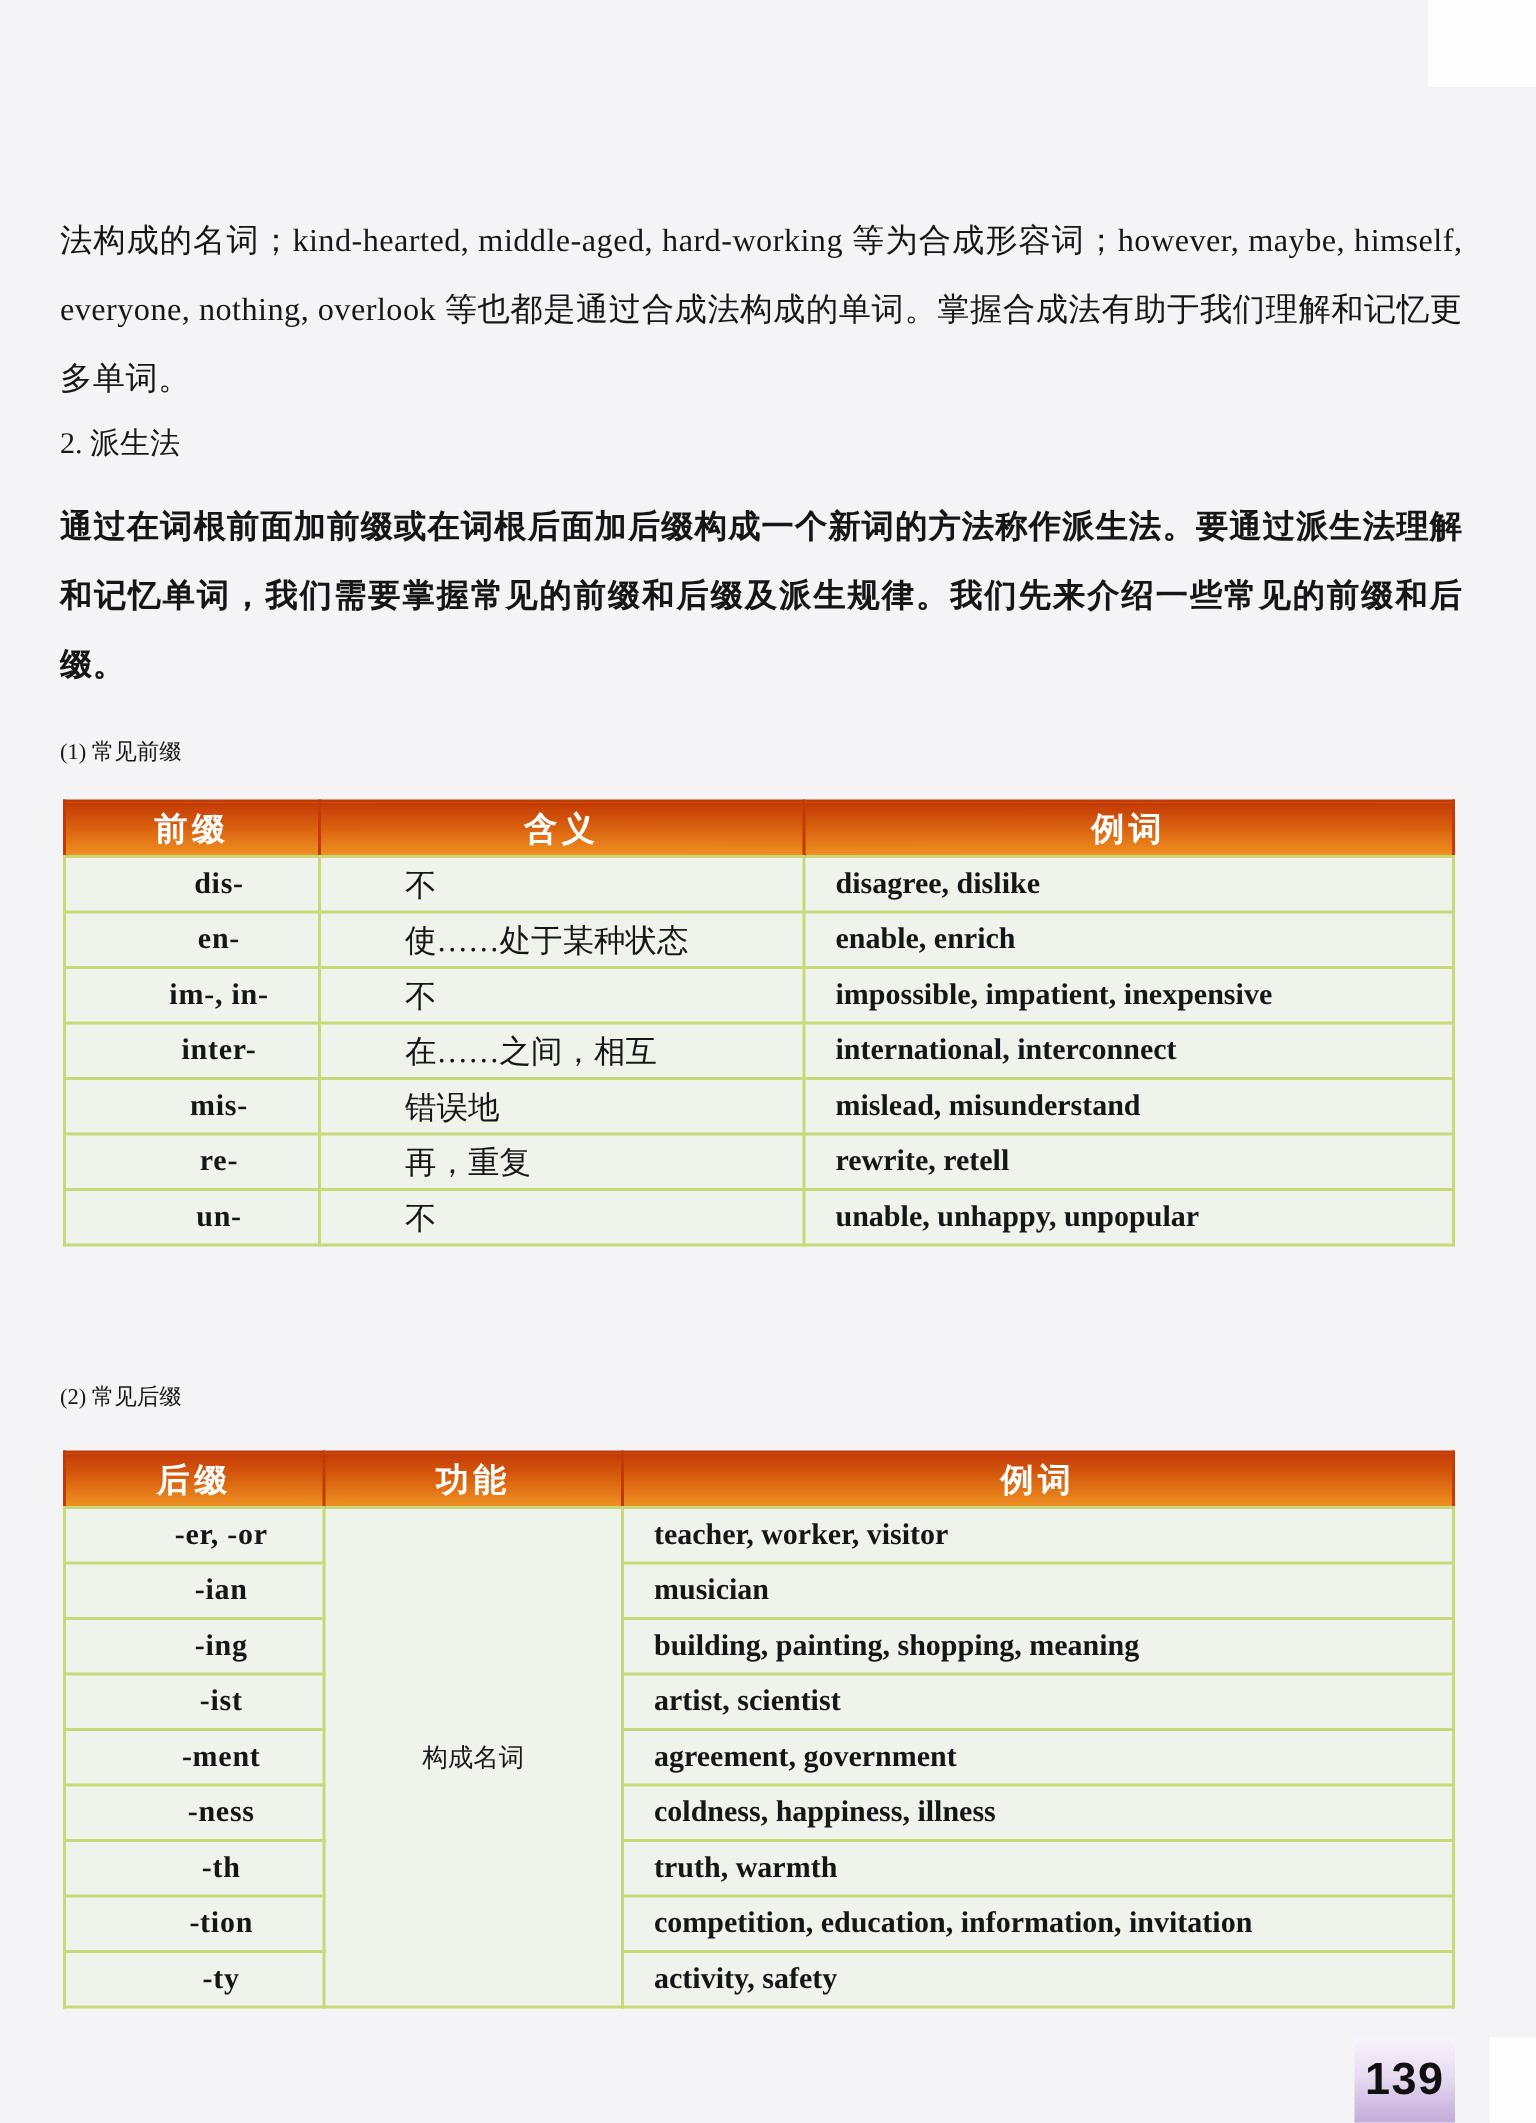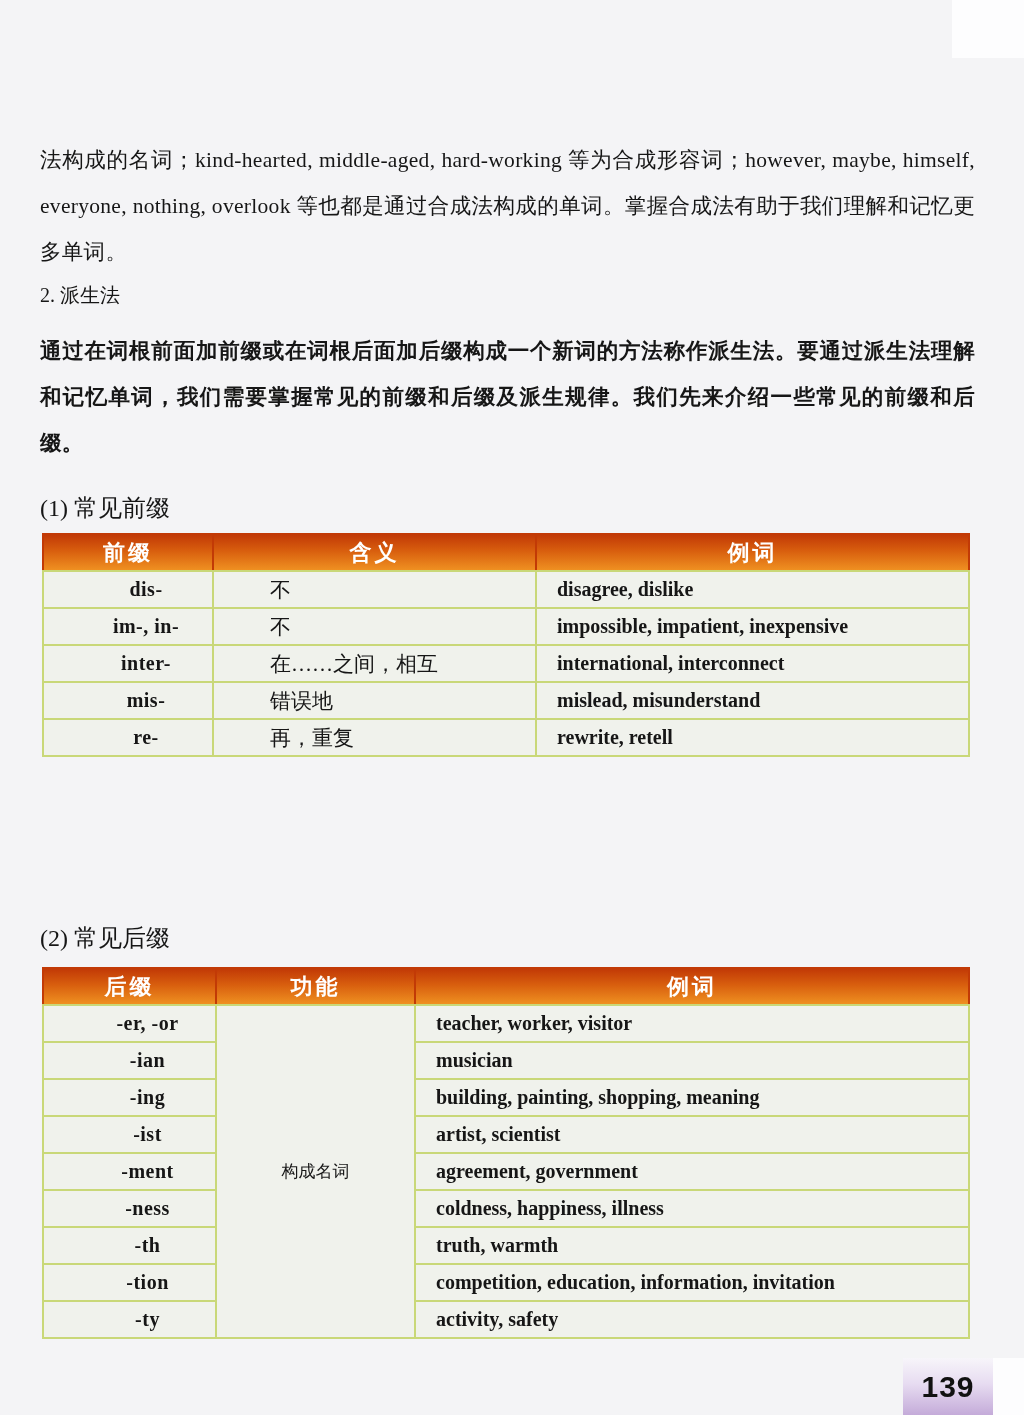--- a/index.html
+++ b/index.html
@@ -22,21 +22,21 @@
   }
   #par-compounding { top:137px; }
   #heading-derivation {
     position:absolute; left:40px; top:282px;
     font-size:20px; font-weight:normal;
   }
   #par-derivation { top:328px;font-weight:bold; }
 
   .section-label {
     position:absolute; left:40px;
-    font-size:24px;
+    font-size:15px;
   }
   #label-prefix { top:492px; }
   #label-suffix { top:922px; }
 
   table {
     position:absolute; left:42px; width:926px;
     border-collapse:collapse;
     table-layout:fixed;
   }
   #prefix-table { top:533px; }
@@ -64,21 +64,21 @@
     border:2px solid var(--table-border,#c9d878);
     font-size:20px;
     vertical-align:middle;
   }
   td.c1 { text-align:center; font-weight:bold; letter-spacing:0.5px;padding-left:36px; }
   td.c2 { padding-left:56px; font-size:21px; }
   td.c3 { padding-left:20px; font-weight:bold; }
   td.merged { text-align:center; font-size:17px; font-weight:normal; }
 
   #page-number-badge {
-    position:absolute; left:903px; top:1358px; width:90px; height:57px;
+    position:absolute; left:903px; top:1358px; width:67px; height:57px;
     background:linear-gradient(180deg,#f7f5fa 0%,#e7dcf1 45%,var(--badge-purple,#c4abd9) 100%);
     display:flex; align-items:center; justify-content:center;
   }
   #page-number-badge span {
     font-family:"Liberation Sans","DejaVu Sans",sans-serif;
     font-weight:bold; font-size:30px; color:#111;
     letter-spacing:1px;
   }
 </style>
 </head>
@@ -108,38 +108,48 @@
       <th>例词</th>
     </tr>
   </thead>
   <tbody>
     <tr>
       <td class="c1">dis-</td>
       <td class="c2">不</td>
       <td class="c3">disagree, dislike</td>
     </tr>
     <tr>
+      <td class="c1">en-</td>
+      <td class="c2">使……处于某种状态</td>
+      <td class="c3">enable, enrich</td>
+    </tr>
+    <tr>
       <td class="c1">im-, in-</td>
       <td class="c2">不</td>
       <td class="c3">impossible, impatient, inexpensive</td>
     </tr>
     <tr>
       <td class="c1">inter-</td>
       <td class="c2">在……之间，相互</td>
       <td class="c3">international, interconnect</td>
     </tr>
     <tr>
       <td class="c1">mis-</td>
       <td class="c2">错误地</td>
       <td class="c3">mislead, misunderstand</td>
     </tr>
     <tr>
       <td class="c1">re-</td>
       <td class="c2">再，重复</td>
       <td class="c3">rewrite, retell</td>
+    </tr>
+    <tr>
+      <td class="c1">un-</td>
+      <td class="c2">不</td>
+      <td class="c3">unable, unhappy, unpopular</td>
     </tr>
   </tbody>
 </table>
 
 <div id="label-suffix" class="section-label">(2) 常见后缀</div>
 
 <table id="suffix-table">
   <colgroup>
       <col style="width:173px">
       <col style="width:199px">

